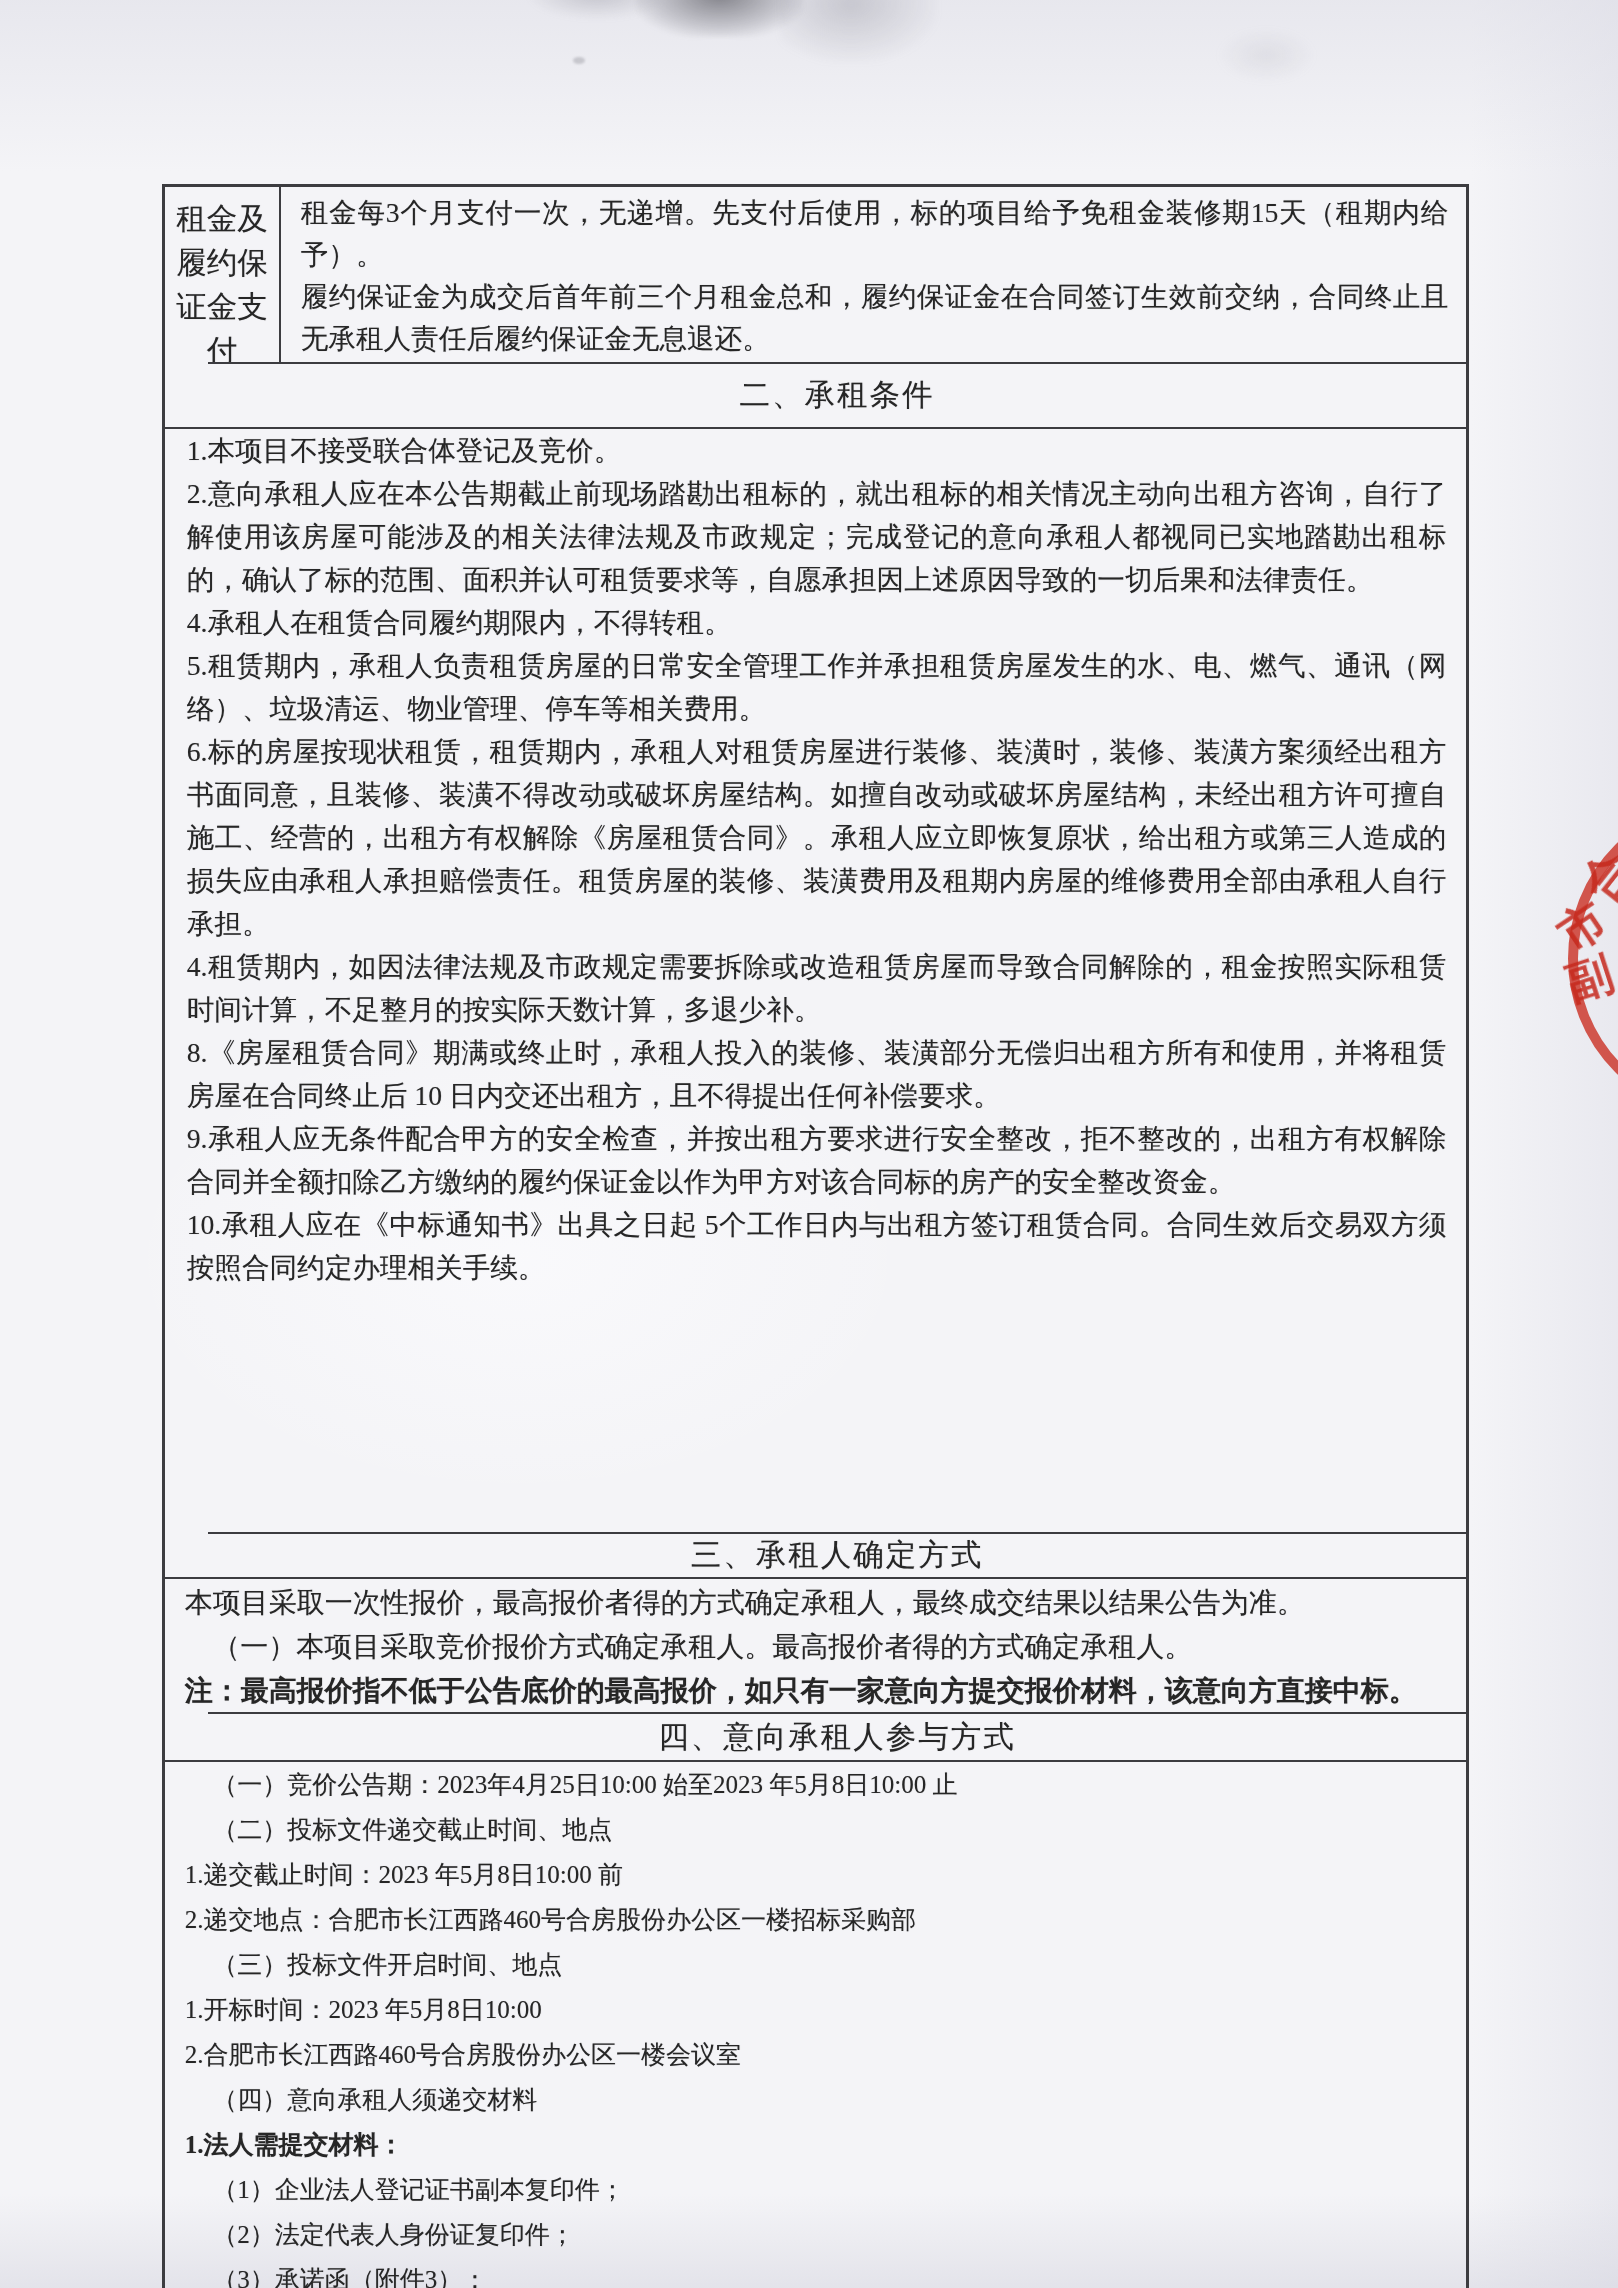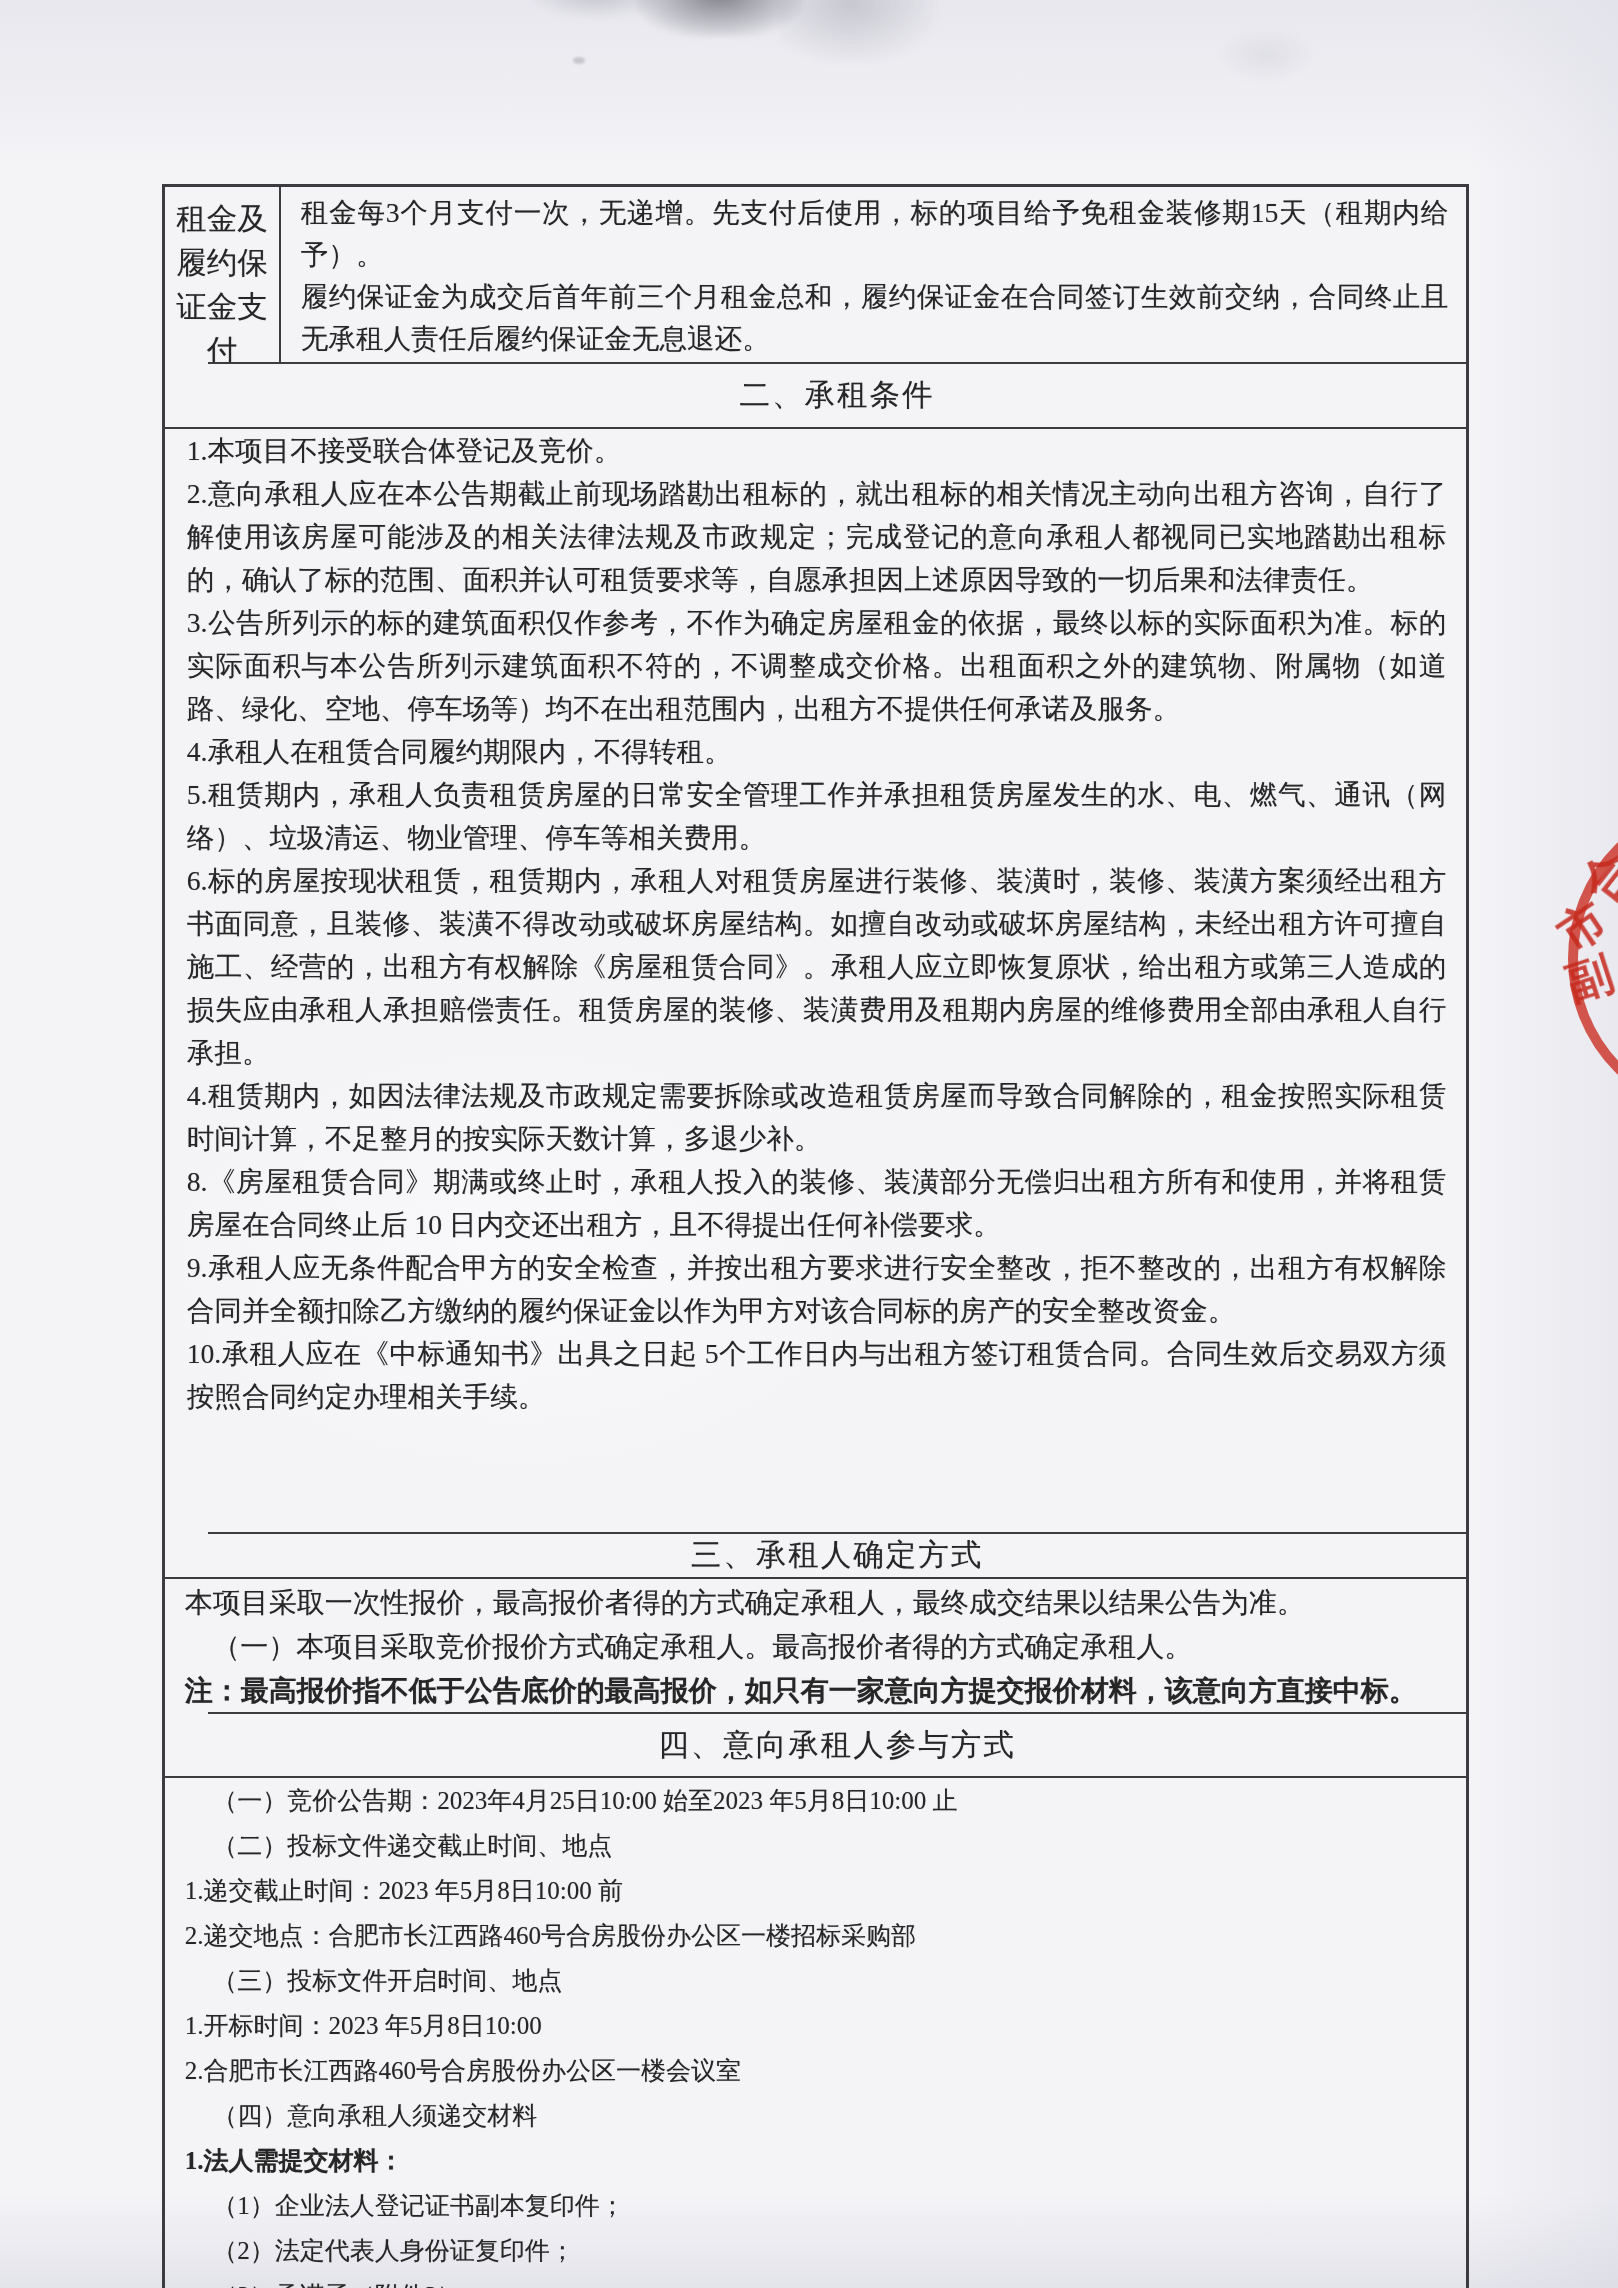--- a/index.html
+++ b/index.html
@@ -51,21 +51,21 @@
     flex:1;padding:4.9px 17.7px 0 19.7px;font-size:27.6px;line-height:42px;
   }
   .payment-content-cell p{margin:0;text-align:justify;}
 
   .header-row{
     display:flex;align-items:center;justify-content:center;
     font-size:30.5px;letter-spacing:2px;margin-left:43px;
   }
   .header-2{height:65px;}
   .header-3{height:45px;}
-  .header-4{height:64px;}
+  .header-4{height:48px;}
 
   .list-row{height:1105px;padding:0 19.7px 0 21.7px;font-size:27.6px;line-height:43px;}
   .list-row p{margin:0;text-align:justify;}
 
   .s3-row{height:135px;padding:2px 19.7px 0 19.7px;font-size:28px;line-height:44px;}
   .s3-row .line{margin:0;}
   .s4-row{height:544px;padding:0 19.7px 0 19.7px;font-size:25px;line-height:45px;}
   .s4-row .line{margin:0;}
   .indent{padding-left:27.6px;}
   .bold{font-weight:bold;}
@@ -103,21 +103,20 @@
         <p class="txt">租金每3个月支付一次，无递增。先支付后使用，标的项目给予免租金装修期15天（租期内给予）。</p>
         <p class="txt">履约保证金为成交后首年前三个月租金总和，履约保证金在合同签订生效前交纳，合同终止且无承租人责任后履约保证金无息退还。</p>
       </div>
     </div>
 
     <div class="row header-row header-2 txt">二、承租条件</div>
 
     <div class="row list-row">
       <p class="txt">1.本项目不接受联合体登记及竞价。</p>
       <p class="txt">2.意向承租人应在本公告期截止前现场踏勘出租标的，就出租标的相关情况主动向出租方咨询，自行了解使用该房屋可能涉及的相关法律法规及市政规定；完成登记的意向承租人都视同已实地踏勘出租标的，确认了标的范围、面积并认可租赁要求等，自愿承担因上述原因导致的一切后果和法律责任。</p>
-      <p class="txt">3.公告所列示的标的建筑面积仅作参考，不作为确定房屋租金的依据，最终以标的实际面积为准。标的实际面积与本公告所列示建筑面积不符的，不调整成交价格。出租面积之外的建筑物、附属物（如道路、绿化、空地、停车场等）均不在出租范围内，出租方不提供任何承诺及服务。</p>
       <p class="txt">4.承租人在租赁合同履约期限内，不得转租。</p>
       <p class="txt">5.租赁期内，承租人负责租赁房屋的日常安全管理工作并承担租赁房屋发生的水、电、燃气、通讯（网络）、垃圾清运、物业管理、停车等相关费用。</p>
       <p class="txt">6.标的房屋按现状租赁，租赁期内，承租人对租赁房屋进行装修、装潢时，装修、装潢方案须经出租方书面同意，且装修、装潢不得改动或破坏房屋结构。如擅自改动或破坏房屋结构，未经出租方许可擅自施工、经营的，出租方有权解除《房屋租赁合同》。承租人应立即恢复原状，给出租方或第三人造成的损失应由承租人承担赔偿责任。租赁房屋的装修、装潢费用及租期内房屋的维修费用全部由承租人自行承担。</p>
       <p class="txt">4.租赁期内，如因法律法规及市政规定需要拆除或改造租赁房屋而导致合同解除的，租金按照实际租赁时间计算，不足整月的按实际天数计算，多退少补。</p>
       <p class="txt">8.《房屋租赁合同》期满或终止时，承租人投入的装修、装潢部分无偿归出租方所有和使用，并将租赁房屋在合同终止后 10 日内交还出租方，且不得提出任何补偿要求。</p>
       <p class="txt">9.承租人应无条件配合甲方的安全检查，并按出租方要求进行安全整改，拒不整改的，出租方有权解除合同并全额扣除乙方缴纳的履约保证金以作为甲方对该合同标的房产的安全整改资金。</p>
       <p class="txt">10.承租人应在《中标通知书》出具之日起 5个工作日内与出租方签订租赁合同。合同生效后交易双方须按照合同约定办理相关手续。</p>
 
     </div>
 

